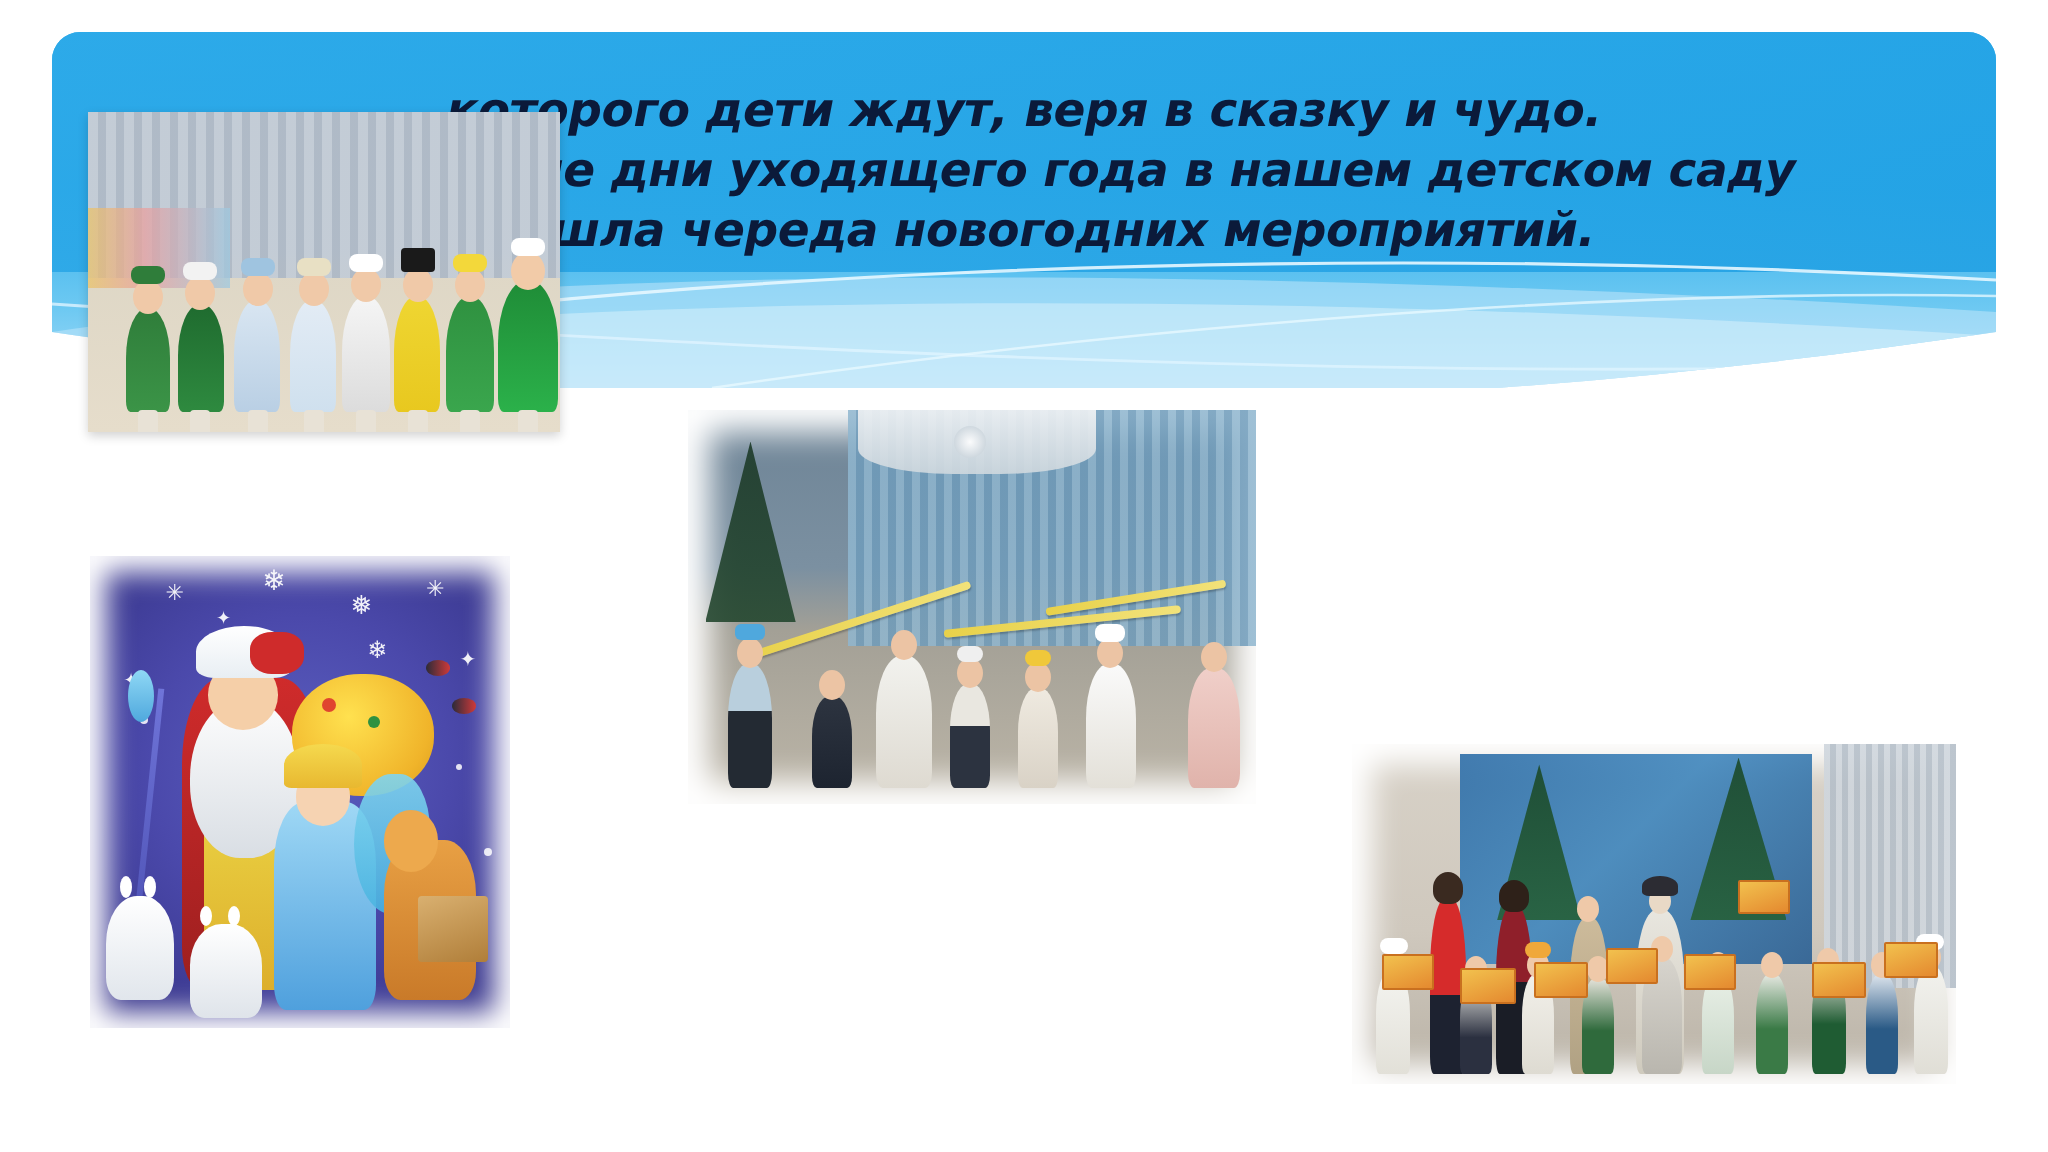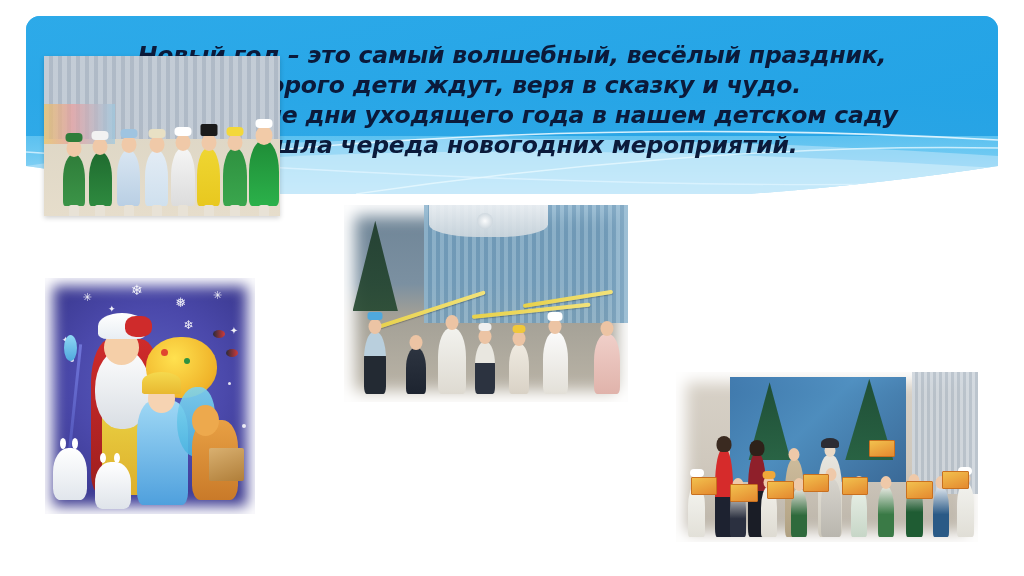--- a/index.html
+++ b/index.html
@@ -130,21 +130,20 @@
         <path d="M0,162 C 240,132 560,126 972,152 L972,178 L0,178 Z" fill="#d7f0fc" opacity=".55"></path>
 
         <path d="M0,168 C 260,120 620,104 972,124" fill="none" stroke="#e6f7ff" stroke-width="1.6" opacity=".9"></path>
         <path d="M0,136 C 300,156 640,176 972,166" fill="none" stroke="#dff4ff" stroke-width="1.4" opacity=".8"></path>
         <path d="M330,178 C 520,150 760,128 972,132" fill="none" stroke="#eafaff" stroke-width="1.3" opacity=".75"></path>
       </g>
     </svg>
   </div>
 
   <div class="banner-text">
-    <span class="ln">Новый год – это самый волшебный, весёлый праздник,</span>
     <span class="ln">которого дети ждут, веря в сказку и чудо.</span>
     <span class="ln">В последние дни уходящего года в нашем детском саду</span>
     <span class="ln">прошла череда новогодних мероприятий.</span>
   </div>
 
   <div class="photo" id="photo-children-row">
     <div class="inner">
       <div class="bg"></div>
       <div class="curtain"></div>
       <div class="wallstrip"></div>

